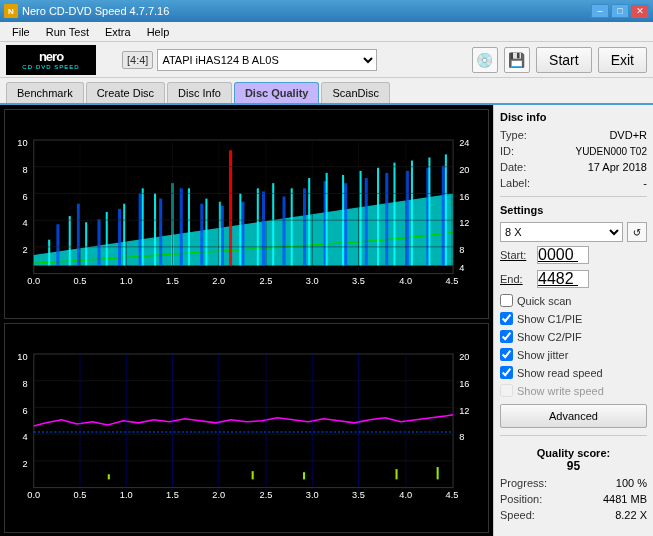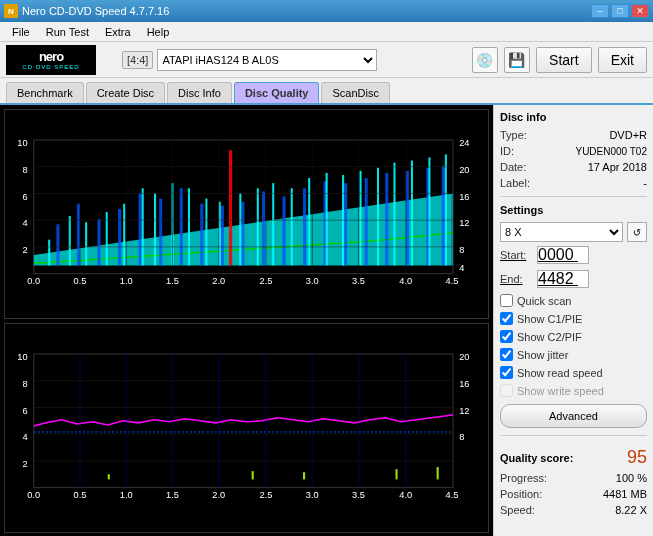--- a/index.html
+++ b/index.html
@@ -59,25 +59,25 @@
     .mb-row { display: flex; align-items: center; gap: 2px; margin-bottom: 2px; text-decoration: underline; }
     .mb-label { width: 35px; }
     .mb-input { width: 52px; height: 18px; border: 1px solid #aaa; background: white; text-align: right; font-size: 16px; padding-right: 10px; }
 
     .checkbox-row { display: flex; align-items: center; gap: 4px; margin-bottom: 1px; }
     .checkbox-row input { margin: 0; }
     .checkbox-row label { font-size: 11px; color: #333; }
     .checkbox-row.disabled label { color: #999; }
     .checkbox-row.disabled input { opacity: 0.5; }
 
-    .advanced-btn { width: 100%; height: 24px; border: 1px solid #aaa; background: linear-gradient(to bottom, #fafafa, #e0e0e0); cursor: pointer; font-size: 11px; border-radius: 10px; margin-top: 2px; }
-
-    .quality-row { display: flex; justify-content: space-between; align-items: center; margin-top: 4px; }
+    .advanced-btn { width: 100%; height: 24px; border: 1px solid #aaa; background: linear-gradient(to bottom, #fafafa, #e0e0e0); cursor: pointer; font-size: 11px; border-radius: 2px; margin-top: 2px; }
+
+    .quality-row { display: flex; justify-content: space-between; align-items: center; margin-top: 4px; flex-direction: column; }
     .quality-label { font-size: 11px; font-weight: bold; }
-    .quality-value { font-size: 18px; font-weight: normal; color: #c2410c; }
+    .quality-value { font-size: 12px; font-weight: bold; color: #000000; }
 
   </style>
 </head>
 <body>
 
 <div class="titlebar">
   <div class="titlebar-left">
     <div class="titlebar-icon">N</div>
     <span>Nero CD-DVD Speed 4.7.7.16</span>
   </div>

